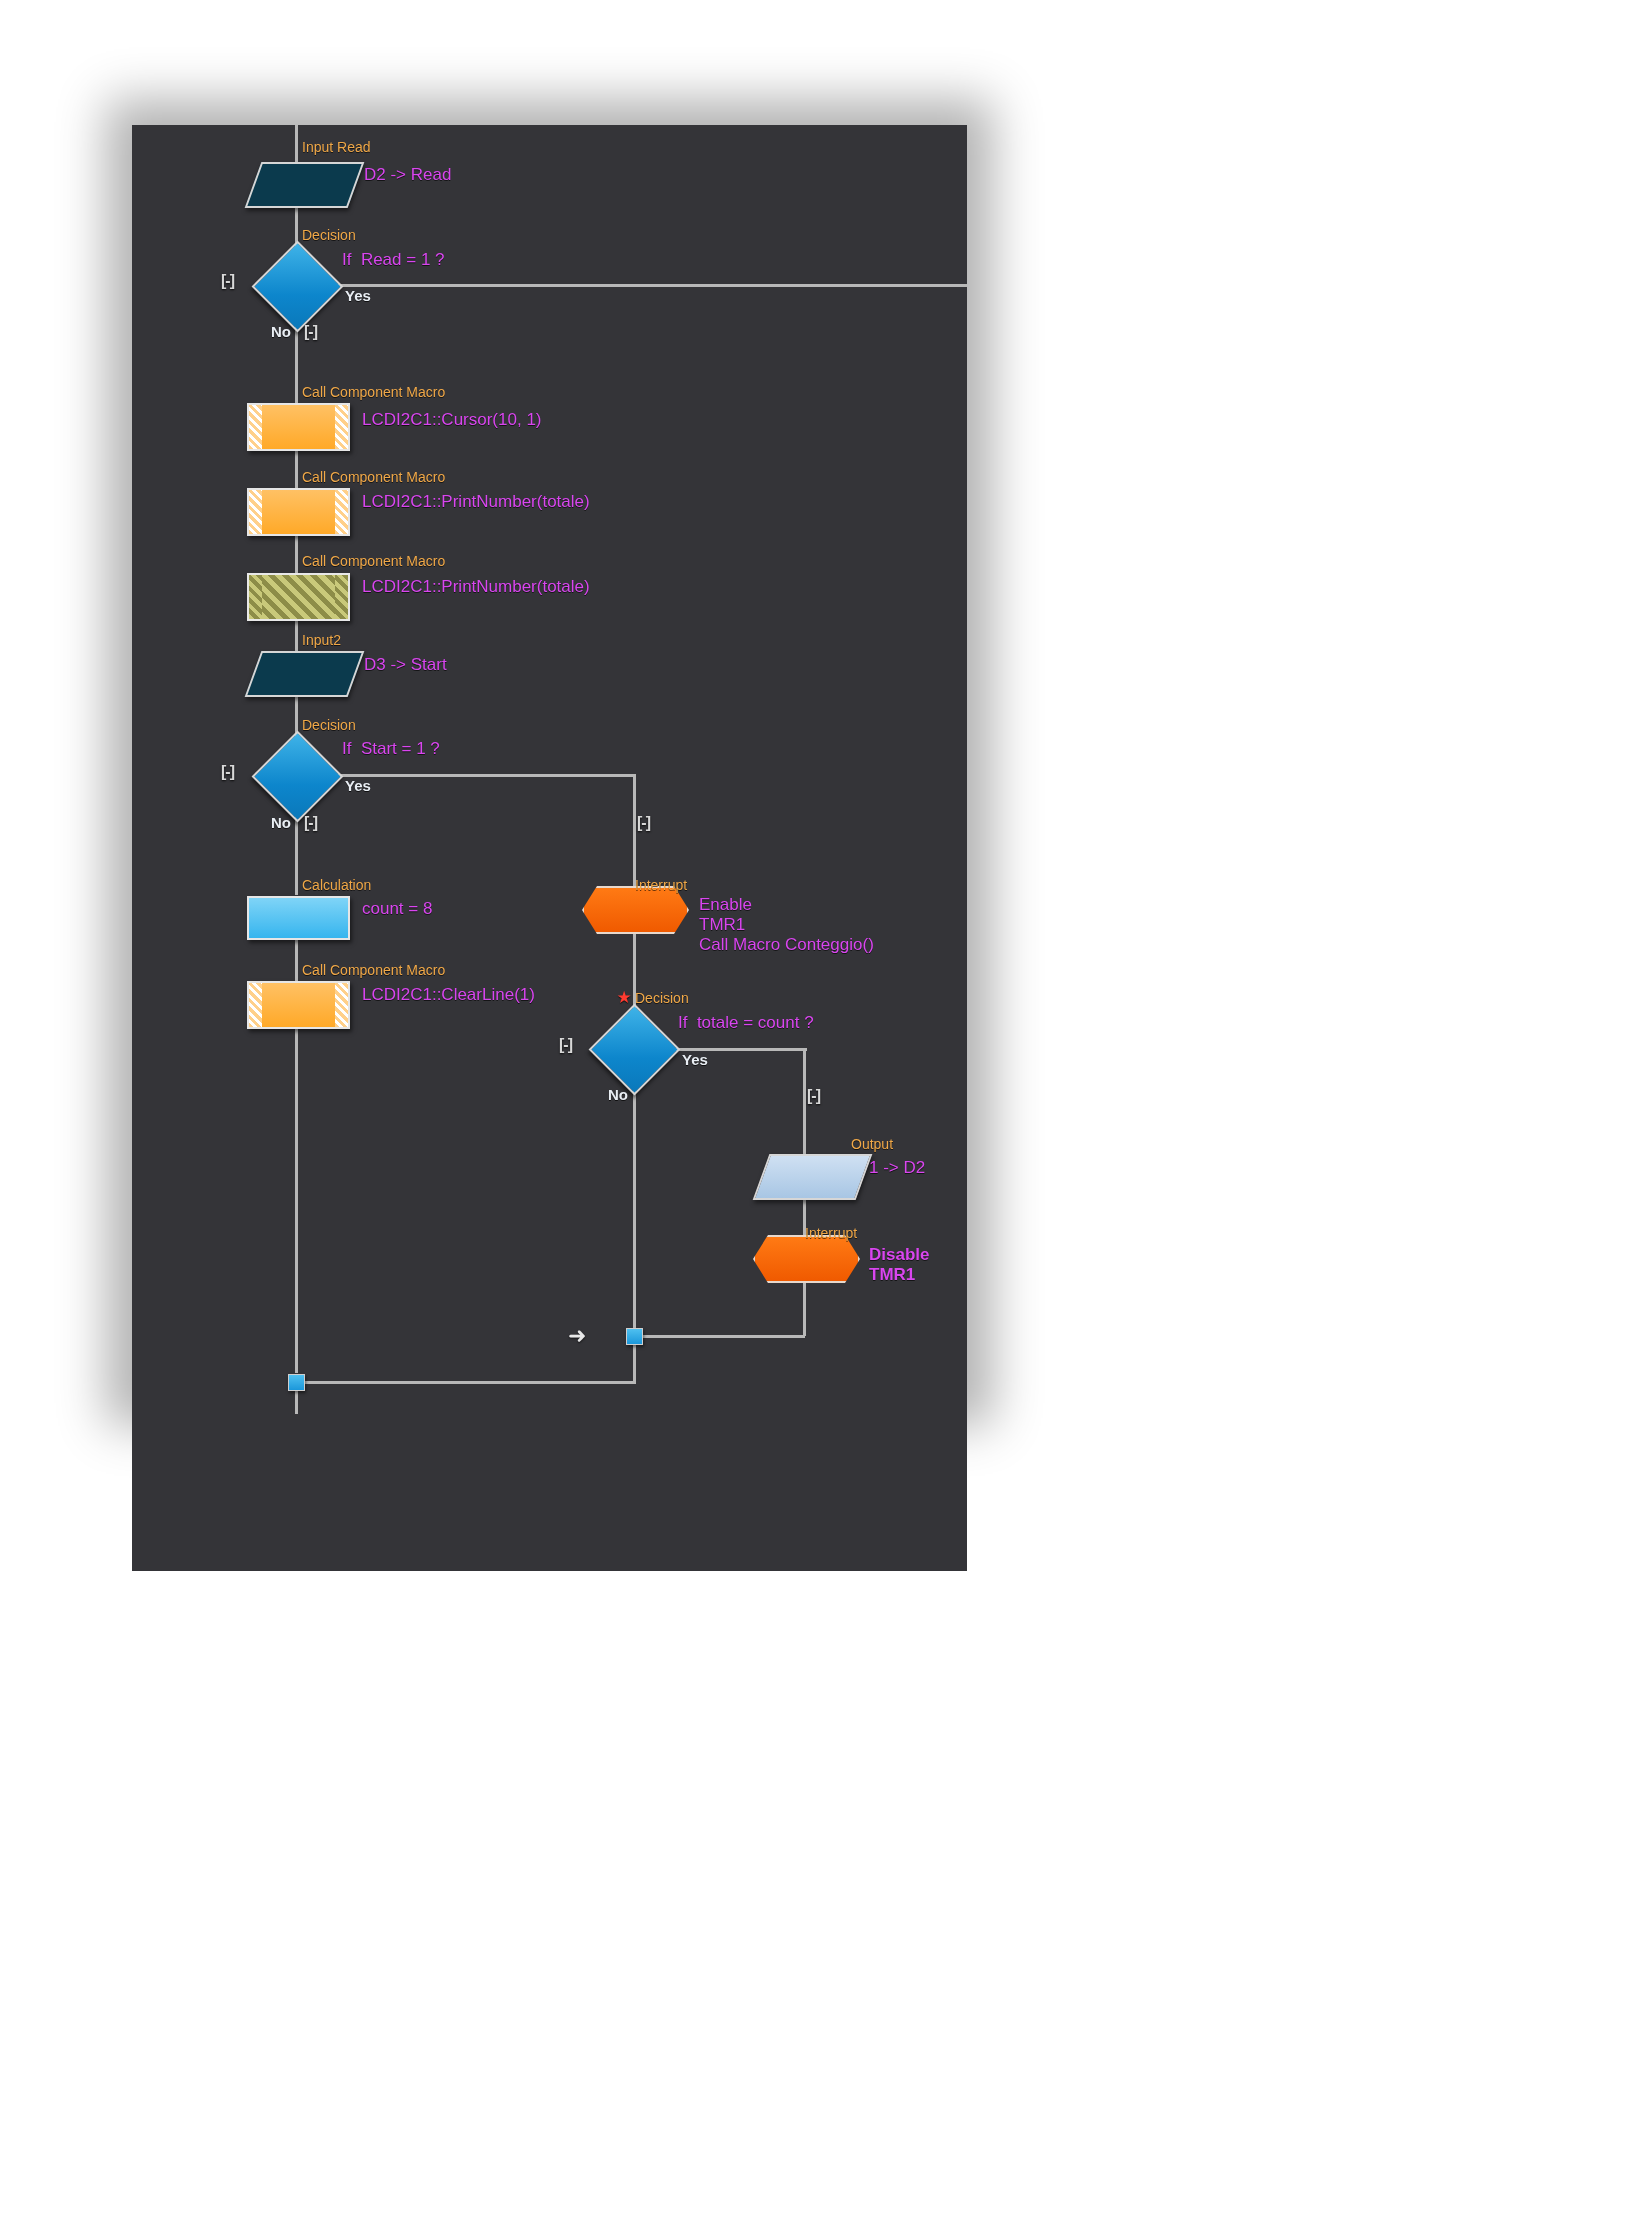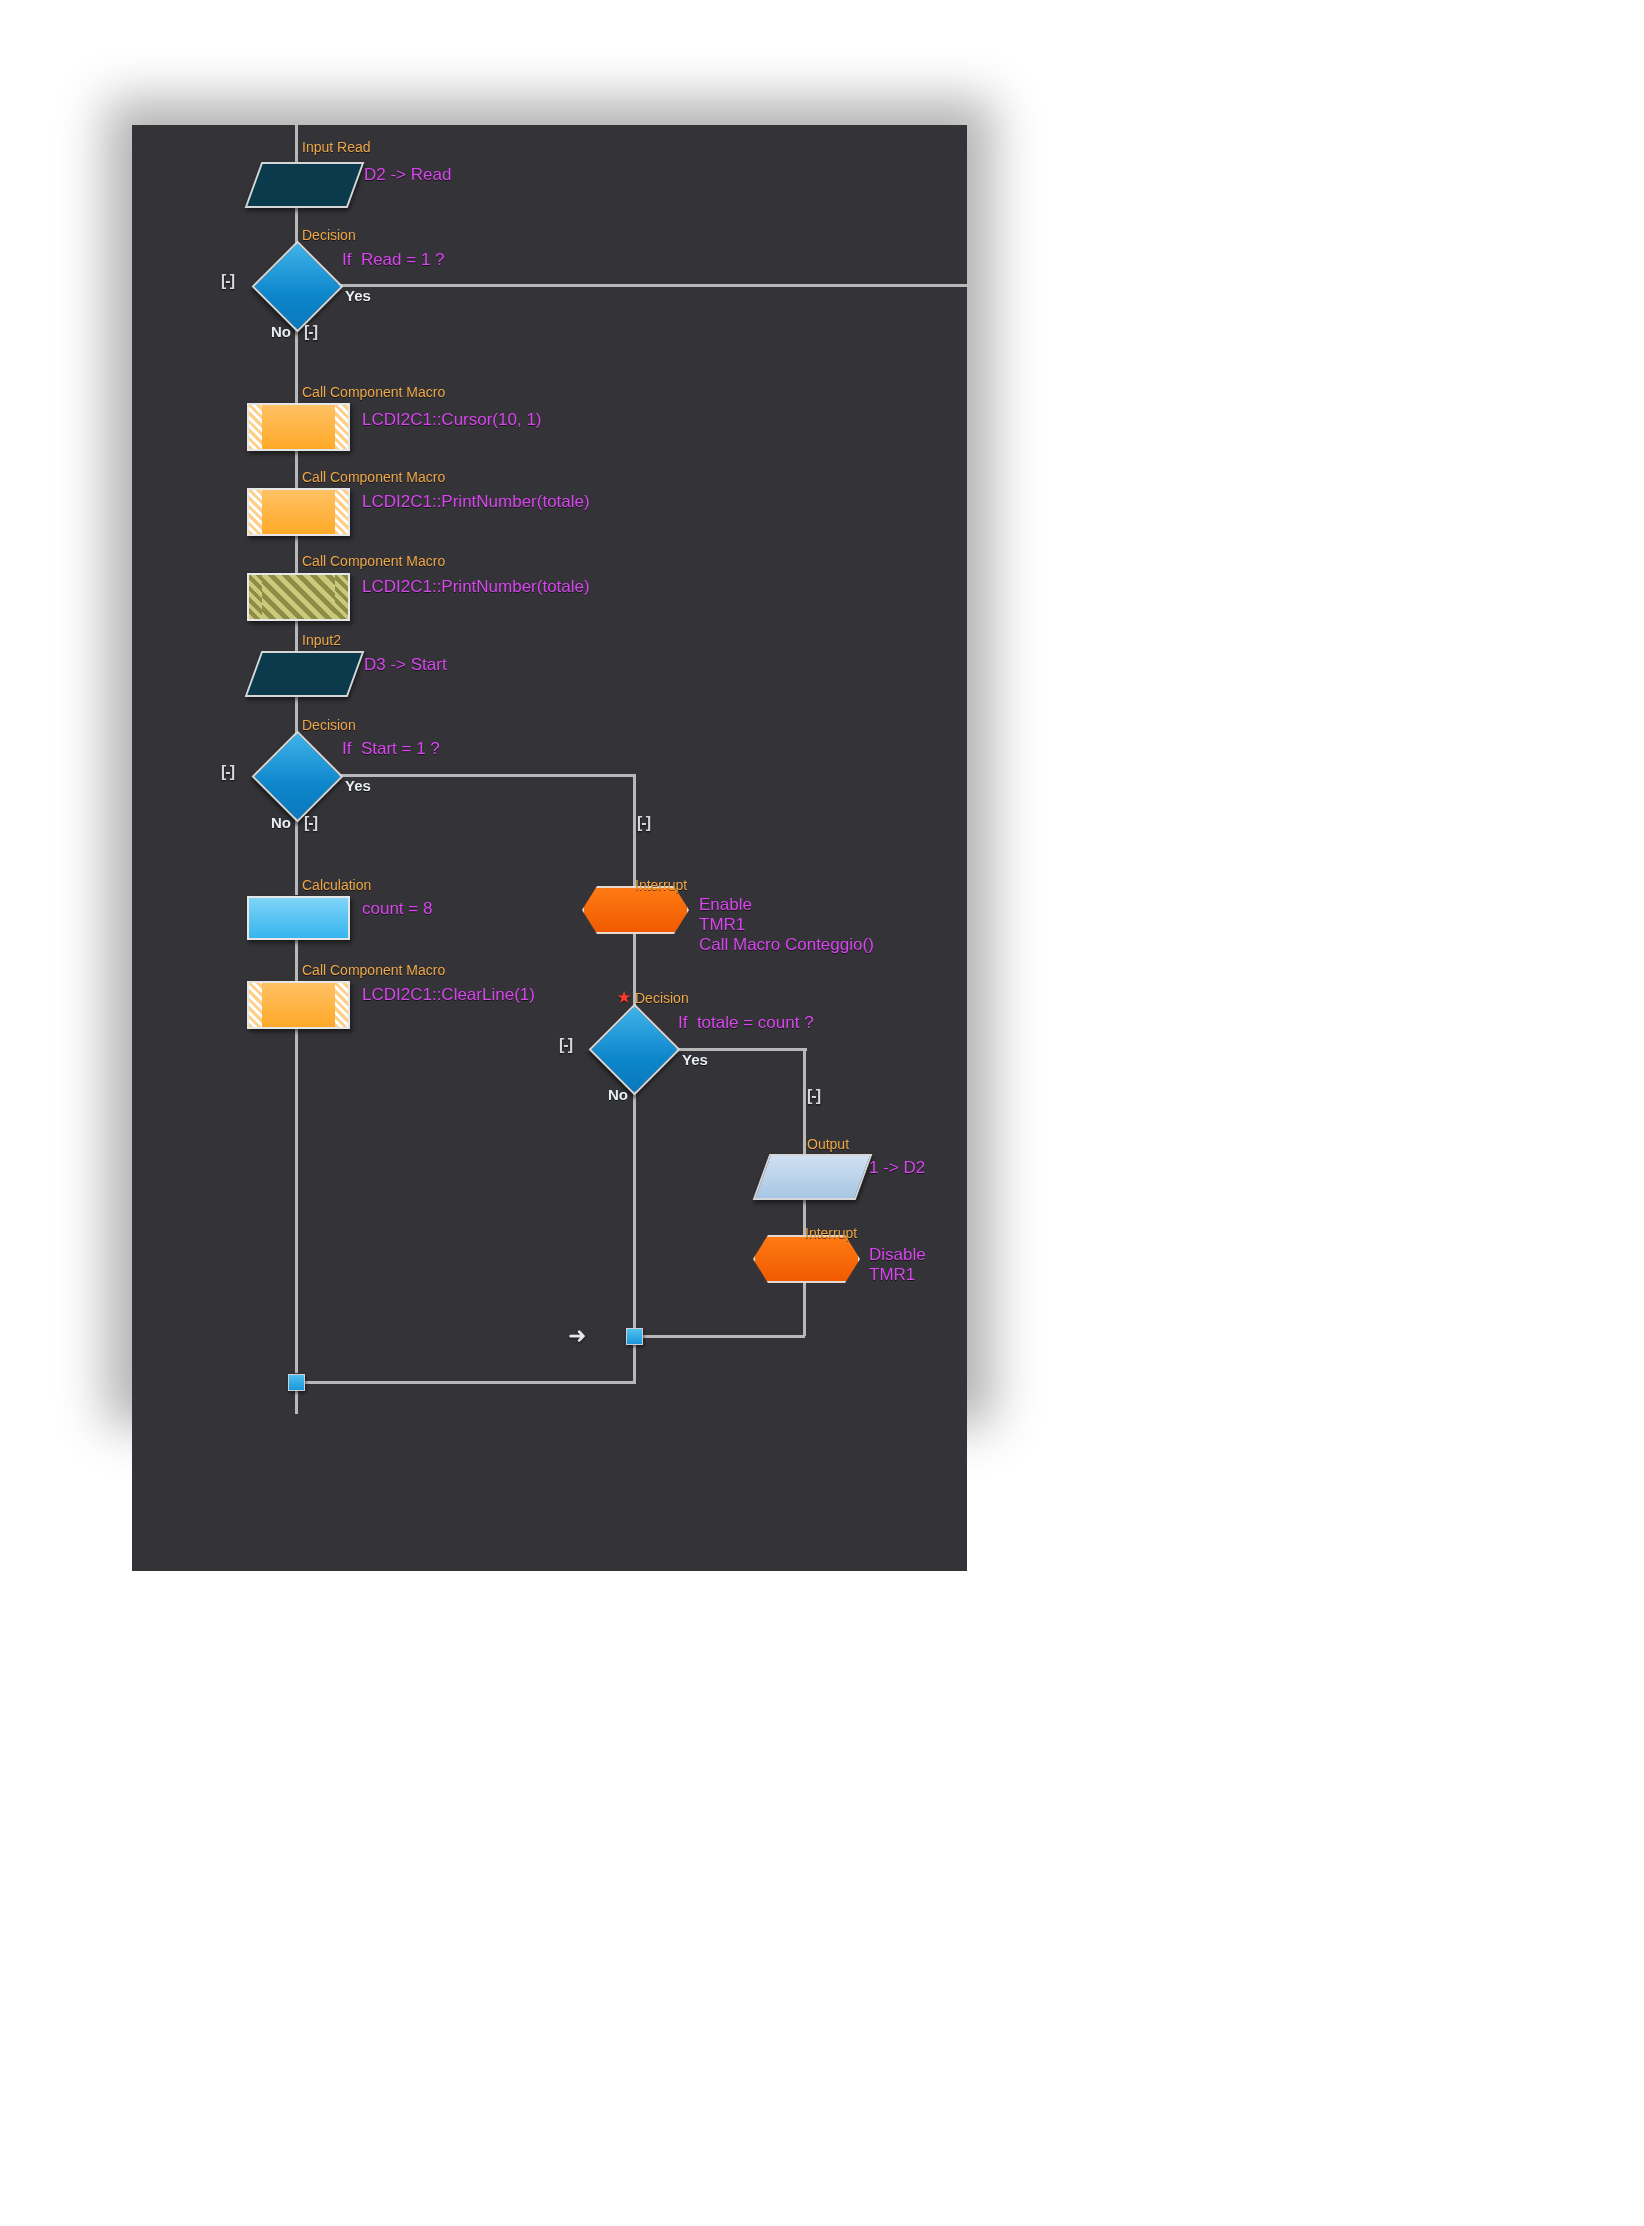--- a/index.html
+++ b/index.html
@@ -240,26 +240,26 @@
     <div class="diamond" style="left:470px;top:892px;"></div>
     <div class="bp-star" style="left:484px;top:865px;">★</div>
     <div class="nlabel" style="left:503px;top:865px;">Decision</div>
     <div class="nexpr" style="left:546px;top:888px;">If  totale = count ?</div>
     <div class="branch" style="left:550px;top:926px;">Yes</div>
     <div class="branch" style="left:476px;top:961px;">No</div>
     <div class="collapse" style="left:427px;top:911px;">[-]</div>
     <div class="collapse" style="left:675px;top:962px;">[-]</div>
 
     <div class="para output" style="left:629px;top:1029px;"></div>
-    <div class="nlabel" style="left:675px;top:1011px;">Output</div>
+    <div class="nlabel" style="left:675px;top:1011px;padding-left:44px;">Output</div>
     <div class="nexpr" style="left:737px;top:1033px;">1 -&gt; D2</div>
 
     <div class="hexa" style="left:621px;top:1110px;"></div>
     <div class="nlabel" style="left:673px;top:1100px;">Interrupt</div>
-    <div class="nexpr" style="left:737px;top:1120px;">Disable
+    <div class="nexpr" style="left:737px;top:1120px;font-weight:bold;">Disable
 TMR1</div>
 
     <div class="junction" style="left:494px;top:1203px;"></div>
     <div class="junction" style="left:156px;top:1249px;"></div>
     <div class="flow-arrow" style="left:436px;top:1200px;">➜</div>
 
   </div>
 </div>
 
 

